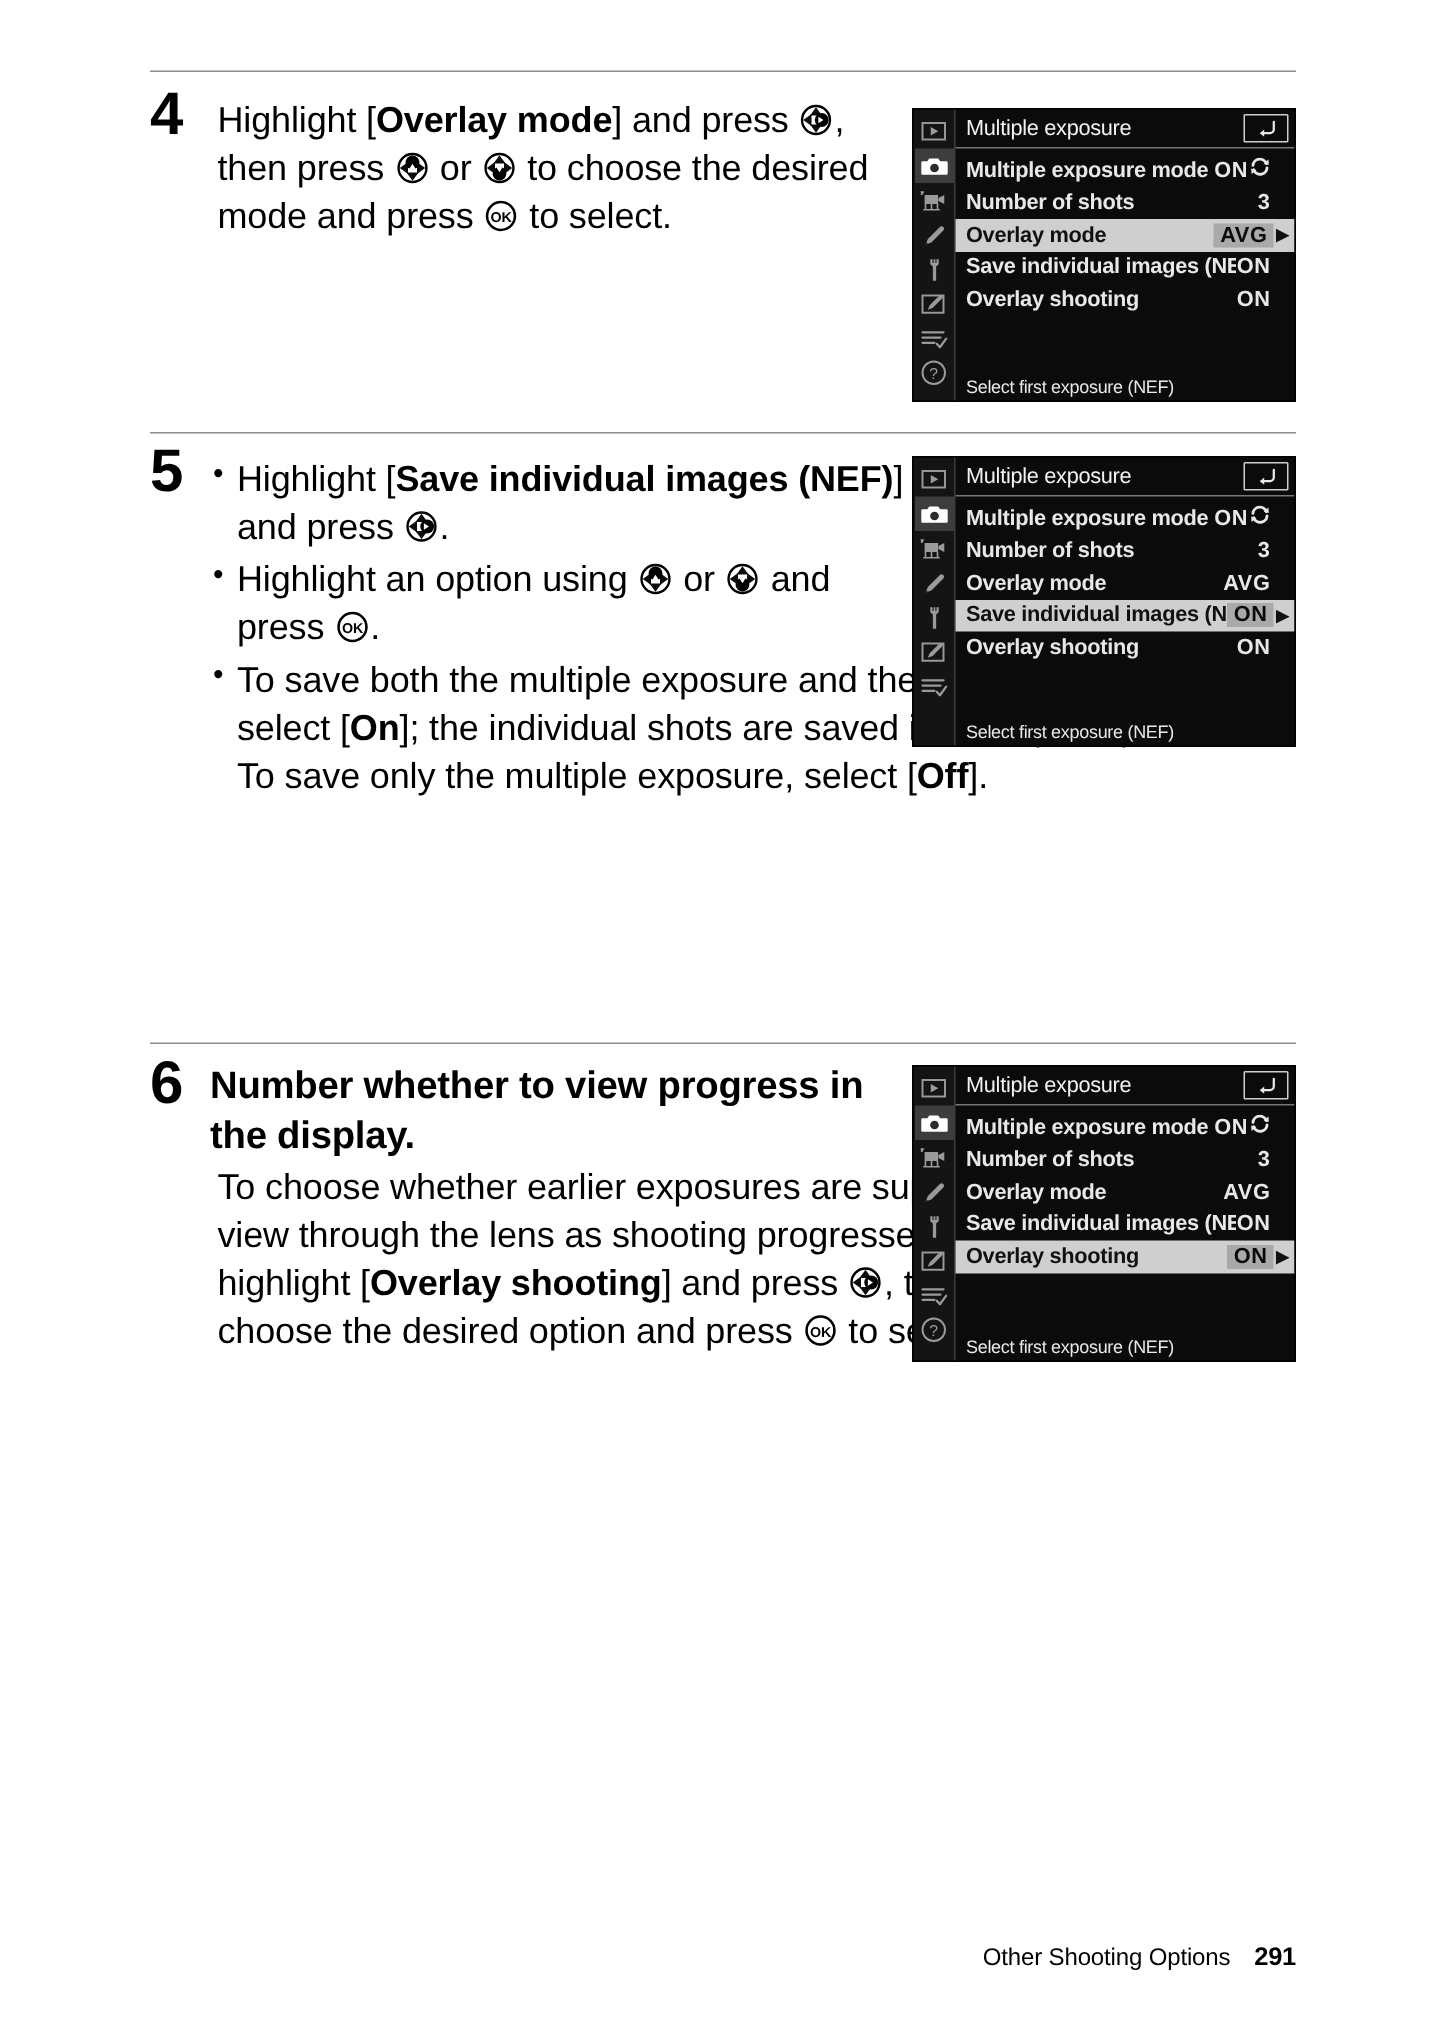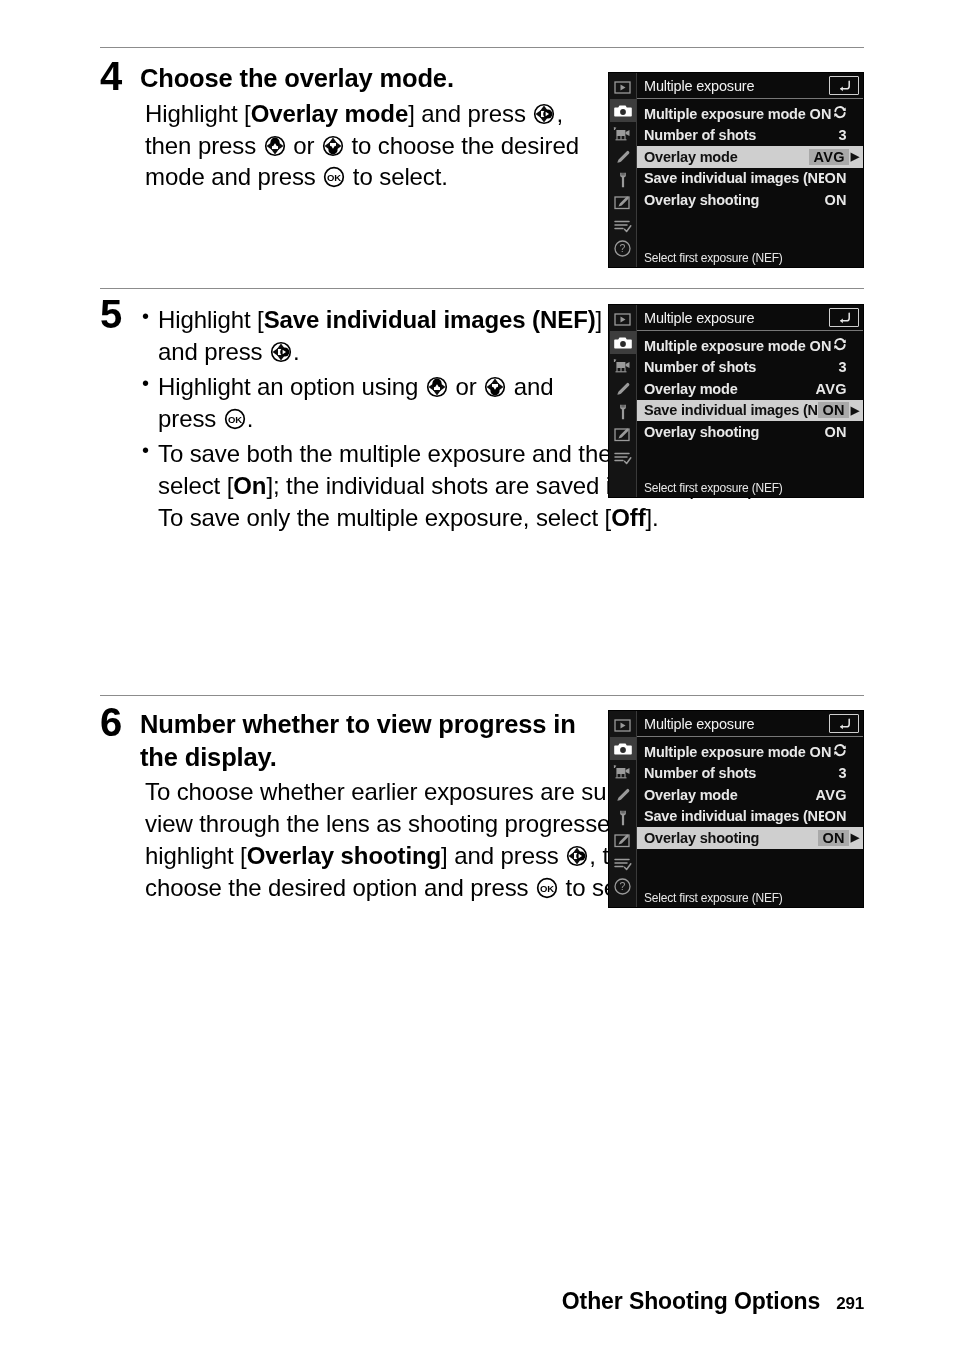--- a/index.html
+++ b/index.html
@@ -239,43 +239,41 @@
   
   .footer {
     position: absolute;
     right: 90px;
     bottom: 30px;
     display: flex;
     align-items: baseline;
     gap: 16px;
   }
   .footer-chapter {
-    font-size: 23px;
+    font-size: 16px;
     letter-spacing: -0.1px;
-    font-weight: bold;
   }
   .footer-page {
     font-size: 17px;
     font-weight: bold;
     letter-spacing: -0.2px;
   }
 </style>
 </head>
 <body>
 
 <div class="page">
 
   <div class="rule" style="top:47px;"></div>
   <div class="rule" style="top:288px;"></div>
   <div class="rule" style="top:695px;"></div>
 
   <div class="step" style="top:62px;">
     <div class="step-num">4</div>
     <div class="step-body">
-      <div class="step-title narrow">Choose the overlay mode.</div>
       <div class="step-text narrow">Highlight [<b>Overlay mode</b>] and press <span class="glyph multi"><svg width="22" height="22" viewBox="0 0 22 22">
               <circle cx="11" cy="11" r="9.3" fill="none" stroke="#000" stroke-width="1.6"></circle>
               <path d="M11,2.5 L15,8 L7,8 Z" fill="#000" opacity="0.95"></path>
               <path d="M11,19.5 L7,14 L15,14 Z" fill="#000" opacity="0.95"></path>
               <path d="M2.5,11 L8,7 L8,15 Z" fill="#000" opacity="0.95"></path>
               <path d="M19.5,11 L14,15 L14,7 Z" fill="#000" opacity="1"></path>
               <circle cx="14.8" cy="11" r="4.6" fill="#000"></circle>
               <path d="M19.5,11 L14,15 L14,7 Z" fill="#fff" transform="translate(0,0) scale(1)" opacity="0"></path>
               <path d="M16,11 L12.6,13.2 L12.6,8.8 Z" fill="#fff"></path>
             </svg></span>, then press <span class="glyph multi up"><svg width="22" height="22" viewBox="0 0 22 22">

